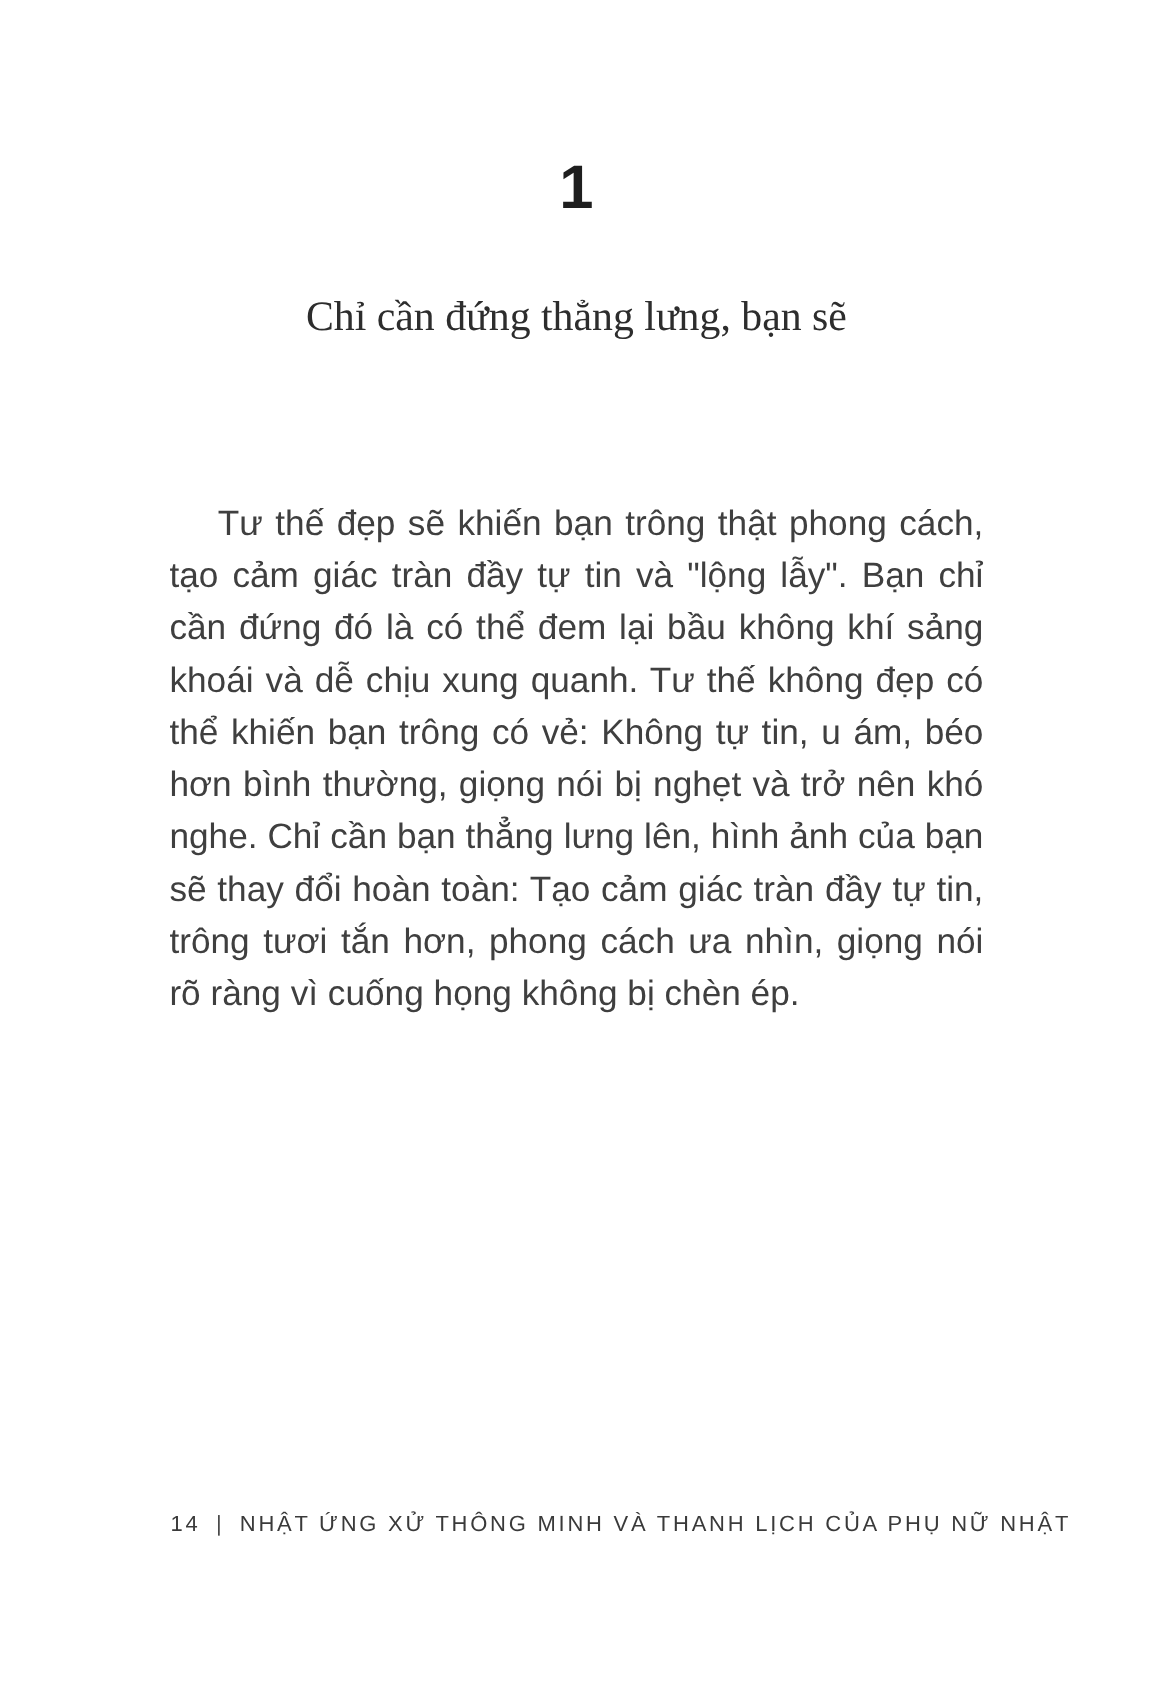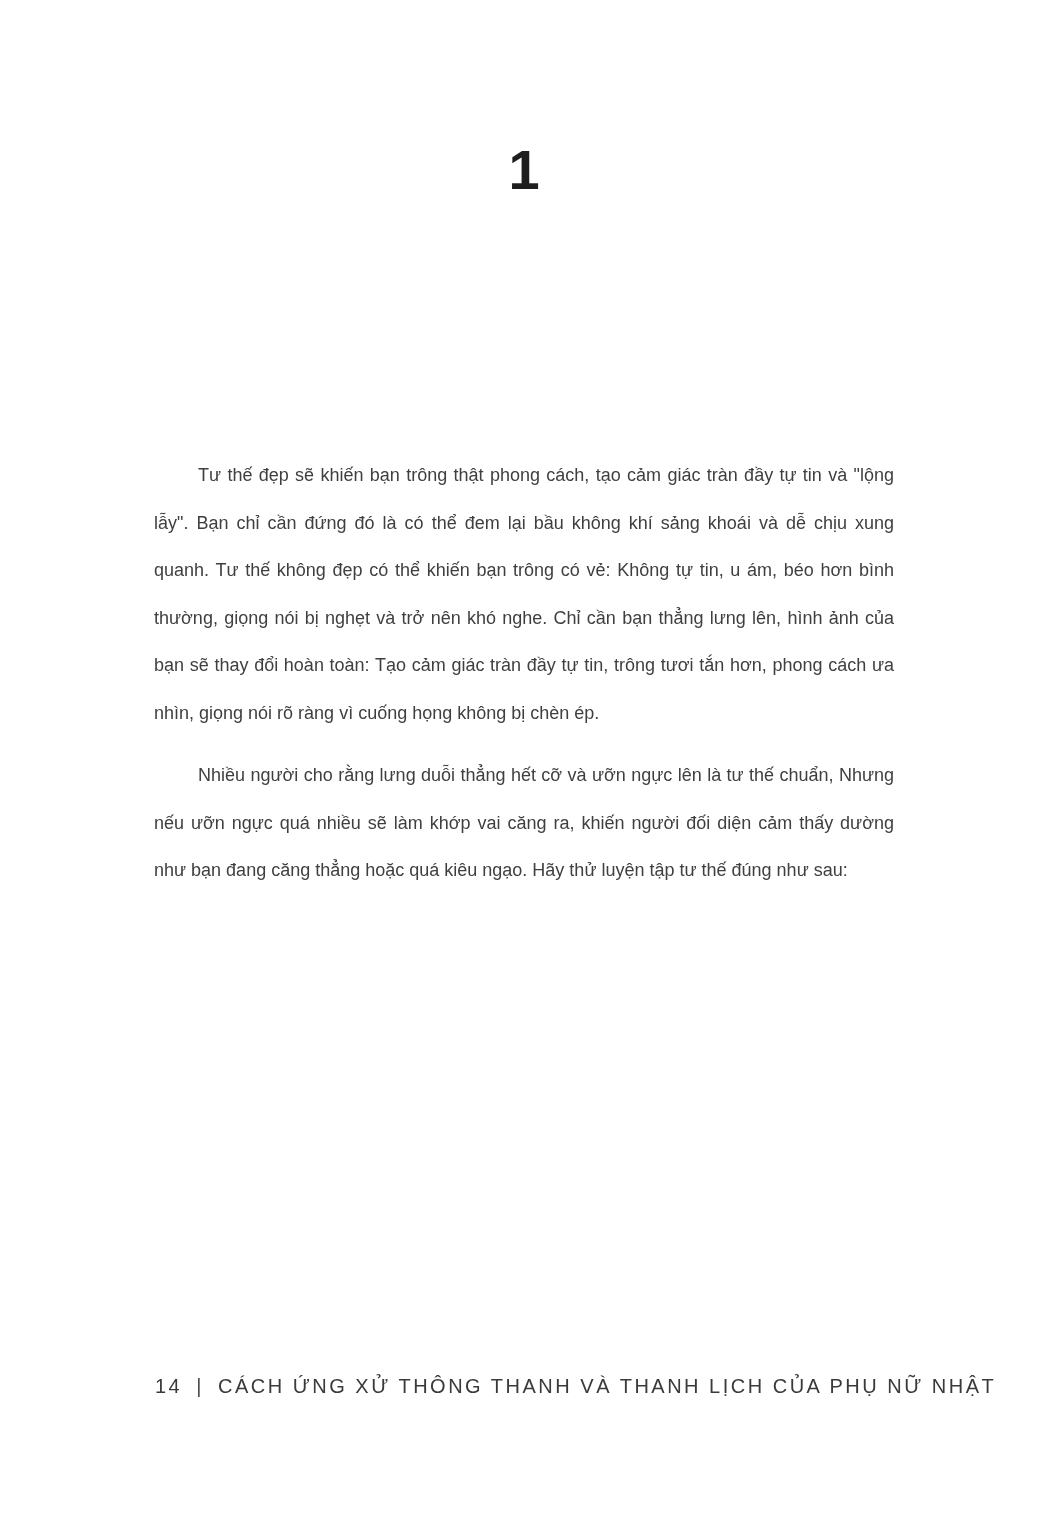--- a/index.html
+++ b/index.html
@@ -38,21 +38,21 @@
     font-weight: 400;
     font-size: 38px;
     line-height: 56px;
     color: #2d2d2d;
   }
   .body-text {
     position: absolute;
     top: 452px;
     left: 154px;
     width: 740px;
-    font-size: 18px;
+    font-size: 32px;
     line-height: 47.5px;
     text-align: justify;
     color: #3f3f3f;
   }
   .body-text p {
     margin: 0 0 15px 0;
     text-indent: 44px;
   }
   .footer {
     position: absolute;
@@ -73,26 +73,26 @@
   }
 </style>
 </head>
 <body>
 
 <div class="page">
 
   <div class="chapter-number">1</div>
 
   <div class="chapter-title">
+    <div>Chỉ cần đứng thẳng lưng, bạn sẽ</div>
   </div>
 
   <div class="body-text">
     <p>Tư thế đẹp sẽ khiến bạn trông thật phong cách, tạo cảm giác tràn đầy tự tin và "lộng lẫy". Bạn chỉ cần đứng đó là có thể đem lại bầu không khí sảng khoái và dễ chịu xung quanh. Tư thế không đẹp có thể khiến bạn trông có vẻ: Không tự tin, u ám, béo hơn bình thường, giọng nói bị nghẹt và trở nên khó nghe. Chỉ cần bạn thẳng lưng lên, hình ảnh của bạn sẽ thay đổi hoàn toàn: Tạo cảm giác tràn đầy tự tin, trông tươi tắn hơn, phong cách ưa nhìn, giọng nói rõ ràng vì cuống họng không bị chèn ép.</p>
-    <p>Nhiều người cho rằng lưng duỗi thẳng hết cỡ và ưỡn ngực lên là tư thế chuẩn, Nhưng nếu ưỡn ngực quá nhiều sẽ làm khớp vai căng ra, khiến người đối diện cảm thấy dường như bạn đang căng thẳng hoặc quá kiêu ngạo. Hãy thử luyện tập tư thế đúng như sau:</p>
   </div>
 
   <div class="footer">
     <span>14</span>
     <span class="sep">|</span>
-    <span>CÁCH ỨNG XỬ THÔNG THANH VÀ THANH LỊCH CỦA PHỤ NỮ NHẬT</span>
+    <span>NHẬT ỨNG XỬ THÔNG MINH VÀ THANH LỊCH CỦA PHỤ NỮ NHẬT</span>
   </div>
 
 </div>
 
 </body></html>

